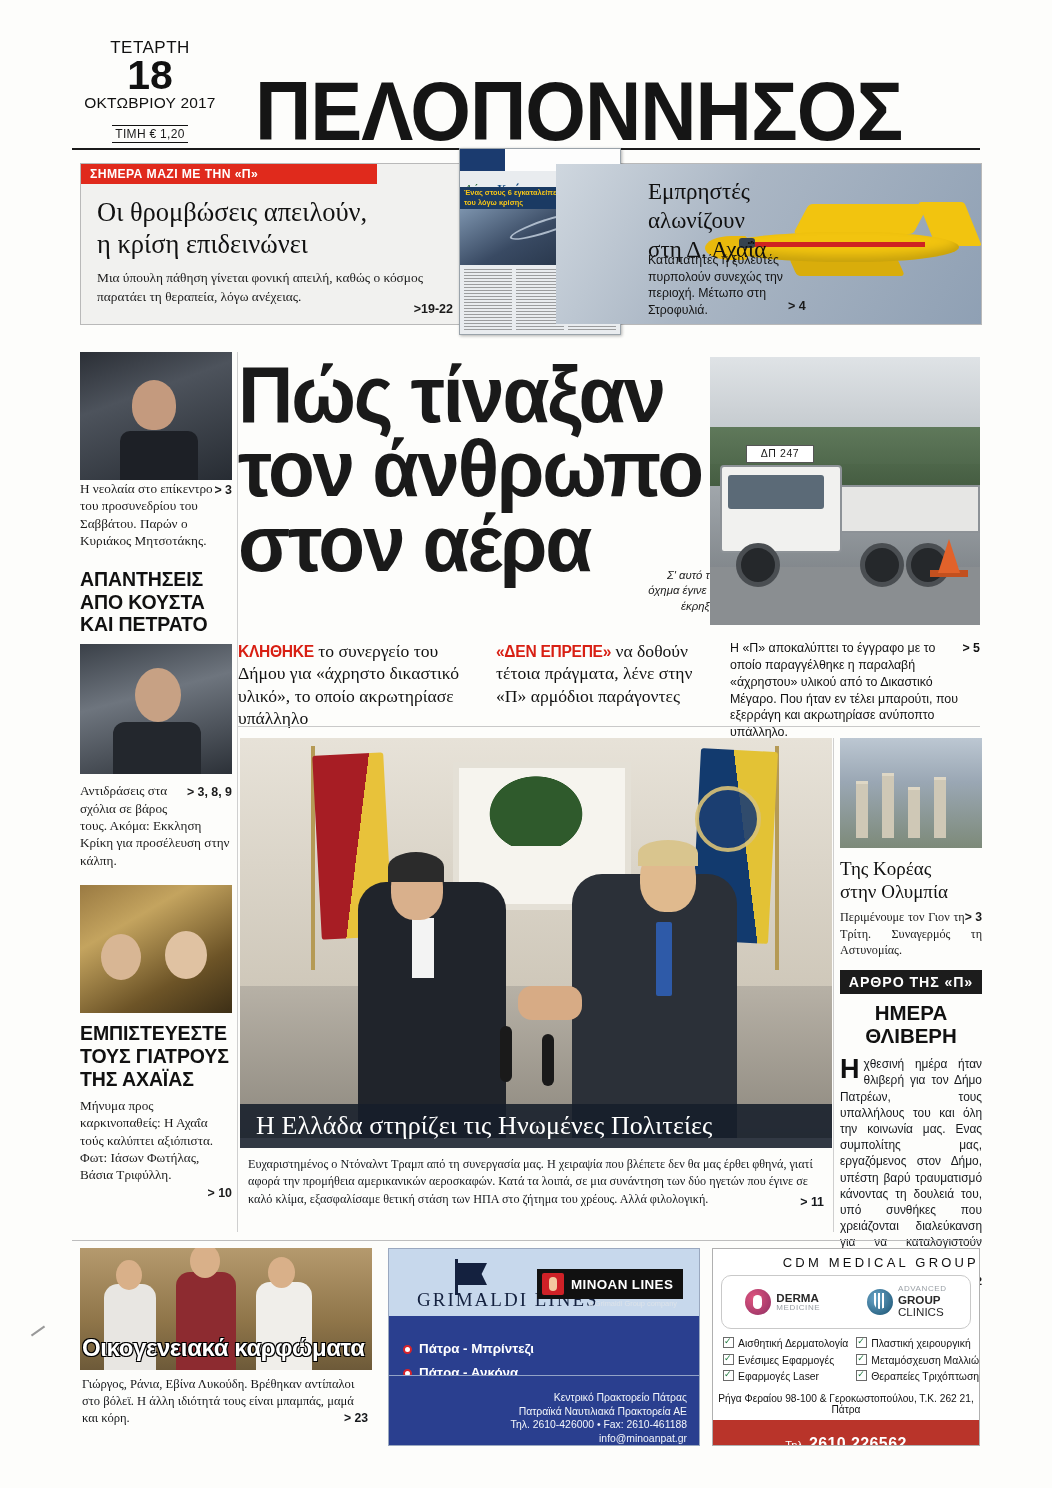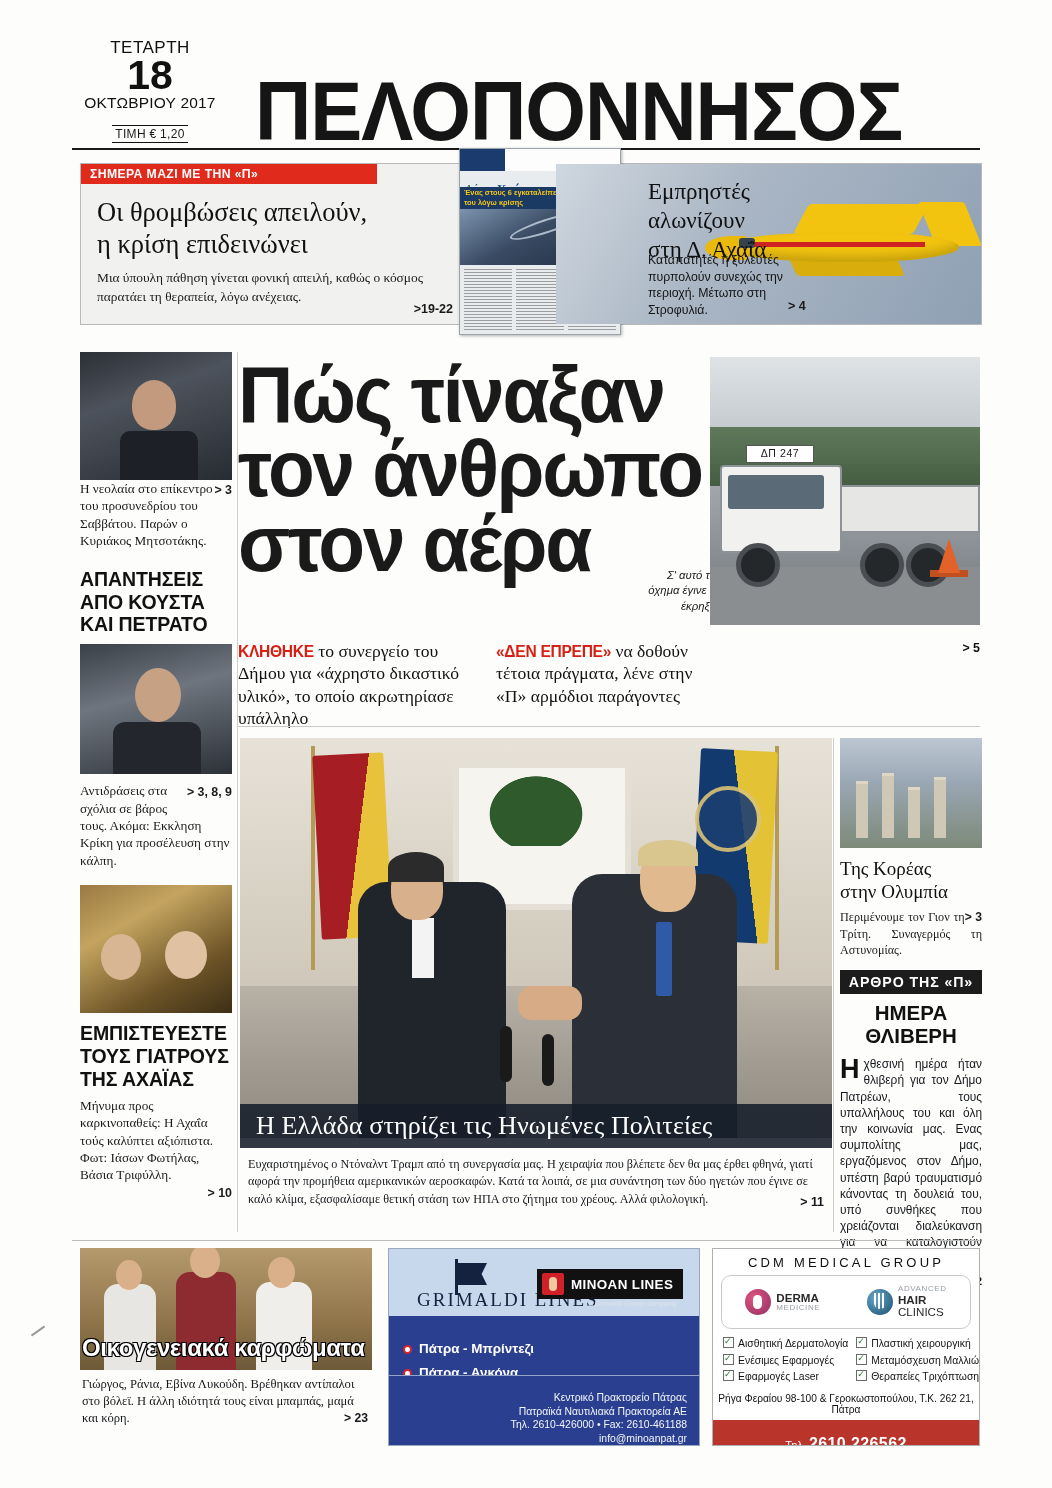--- a/index.html
+++ b/index.html
@@ -195,21 +195,21 @@
   .ml-badge:after{content:"";position:absolute;left:7px;top:4px;width:8px;height:14px;background:#f3c9a0;border-radius:4px;}
   .ml-name{color:#fff;font-family:"Liberation Sans",sans-serif;font-weight:bold;font-size:13.4px;letter-spacing:.4px;margin-left:7px;}
   .ml-sub{position:absolute;right:22px;top:50px;font-family:"Liberation Sans",sans-serif;font-size:7.4px;color:#dde3ea;}
   .route{position:absolute;left:30px;font-family:"Liberation Sans",sans-serif;font-weight:bold;font-size:13.4px;color:#fff;}
   .route:before{content:"";position:absolute;left:-16px;top:4px;width:9px;height:9px;border-radius:50%;background:#fff;border:2.5px solid #d8232a;box-sizing:border-box;}
   .r1{top:92px;} .r2{top:116px;} .r3{top:140px;}
   .fa-foot{position:absolute;left:0;bottom:0;width:100%;height:70px;background:#2a3f8f;border-top:1px solid #93a3c6;box-sizing:border-box;padding:15px 12px;text-align:right;}
   .fa-foot div{font-family:"Liberation Sans",sans-serif;font-size:10.4px;line-height:13.6px;color:#f2f5fa;}
 
   .cdmad{position:absolute;left:712px;top:1248px;width:268px;height:198px;background:#fff;border:1px solid #b0b0b0;box-sizing:border-box;overflow:hidden;}
-  .cdm-title{text-align:center;font-family:"Liberation Sans",sans-serif;font-size:13px;letter-spacing:3.2px;color:#111;margin-top:6px;}
+  .cdm-title{text-align:right;font-family:"Liberation Sans",sans-serif;font-size:13px;letter-spacing:3.2px;color:#111;margin-top:6px;}
   .cdm-card{margin:5px 8px 0 8px;height:52px;border:1px solid #c9c9c9;border-radius:10px;display:flex;align-items:center;justify-content:space-around;}
   .cdm-brand{display:flex;align-items:center;gap:5px;}
   .cdm-circ{width:26px;height:26px;border-radius:50%;background:radial-gradient(circle at 35% 35%,#e0557f,#8e2f63);position:relative;}
   .cdm-circ:after{content:"";position:absolute;left:8px;top:6px;width:9px;height:14px;background:#fff;border-radius:5px;}
   .cdm-circ2{background:radial-gradient(circle at 35% 35%,#6aa5c8,#17506f);}
   .cdm-circ2:after{content:"";position:absolute;left:7px;top:4px;width:12px;height:16px;background:repeating-linear-gradient(90deg,#fff 0 2px,transparent 2px 4px);border-radius:0 0 6px 6px;}
   .cdm-bn{font-family:"Liberation Sans",sans-serif;font-weight:bold;font-size:11.6px;color:#2a2a2a;line-height:1.06;}
   .cdm-bn small{display:block;font-weight:normal;font-size:8px;color:#9aa0a6;letter-spacing:.6px;}
   .cdm-list{display:flex;margin:7px 10px 0 10px;gap:8px;}
   .cdm-col{flex:1;}
@@ -335,20 +335,21 @@
 
   <div class="decks">
     <div class="deck deck1">
       <span class="kicker">ΚΛΗΘΗΚΕ</span><span> το συνεργείο του Δήμου για «άχρηστο δικαστικό υλικό», το οποίο ακρωτηρίασε υπάλληλο</span>
     </div>
     <div class="deck deck2">
       <span class="kicker">«ΔΕΝ ΕΠΡΕΠΕ»</span><span> να δοθούν τέτοια πράγματα, λένε στην «Π» αρμόδιοι παράγοντες</span>
     </div>
     <div class="deck deck3">
       <span class="deck3-ref">&gt; 5</span>
+      <span>Η «Π» αποκαλύπτει το έγγραφο με το οποίο παραγγέλθηκε η παραλαβή «άχρηστου» υλικού από το Δικαστικό Μέγαρο. Που ήταν εν τέλει μπαρούτι, που εξερράγη και ακρωτηρίασε ανύποπτο υπάλληλο.</span>
     </div>
   </div>
   <div class="rule-decks"></div>
 
   <div class="bigphoto">
     <div class="bp-wall"></div>
     <div class="bp-window"></div>
     <div class="bp-plant"></div>
     <div class="bp-flagpole bp-p1"></div>
     <div class="bp-flag-l"></div>
@@ -448,21 +449,21 @@
         <div class="cdm-circ"></div>
         <div class="cdm-bn">
           <span>DERMA</span>
           <small>MEDICINE</small>
         </div>
       </div>
       <div class="cdm-brand">
         <div class="cdm-circ cdm-circ2"></div>
         <div class="cdm-bn">
           <small>ADVANCED</small>
-          <span>HAIR</span>
+          <span>GROUP</span>
           <span style="display:block;font-weight:normal;">CLINICS</span>
         </div>
       </div>
     </div>
     <div class="cdm-list">
       <div class="cdm-col">
         <div class="cdm-li"><span class="chk"></span><span>Αισθητική Δερματολογία</span></div>
         <div class="cdm-li"><span class="chk"></span><span>Ενέσιμες Εφαρμογές</span></div>
         <div class="cdm-li"><span class="chk"></span><span>Εφαρμογές Laser</span></div>
       </div>

